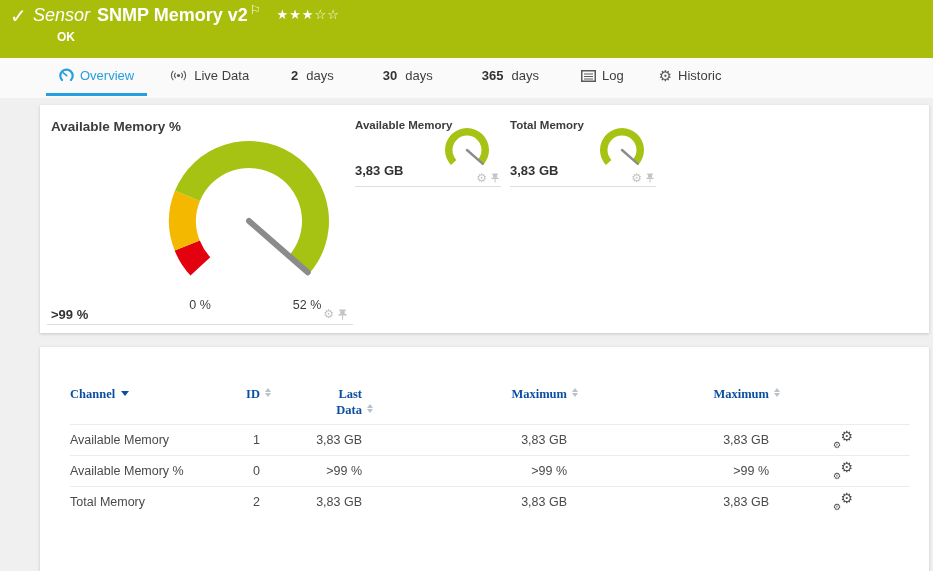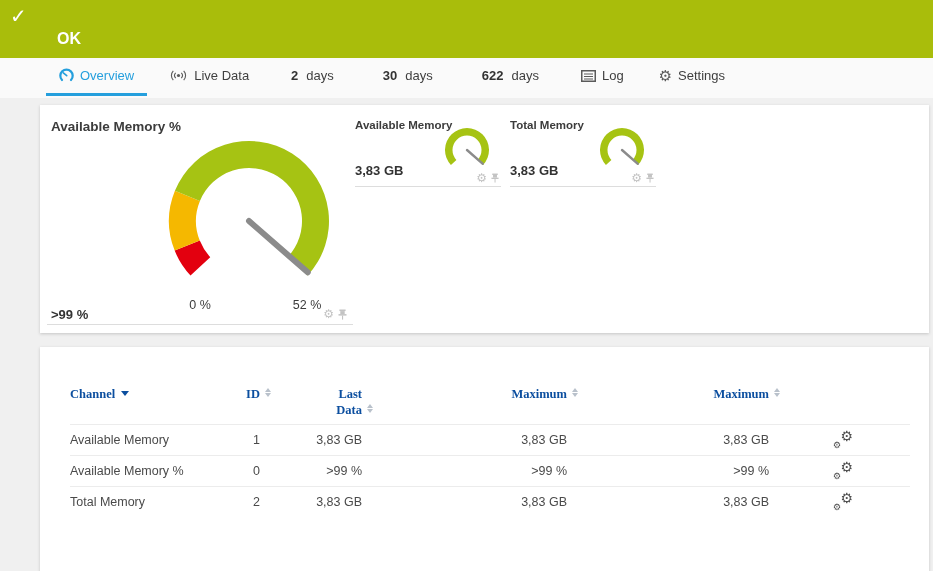--- a/index.html
+++ b/index.html
@@ -12,21 +12,21 @@
   .topbar {
     position:absolute; left:0; top:0; width:933px; height:58px;
     background:var(--c-header,#a9bd0b); color:#fff;
   }
   .check-icon { position:absolute; left:10px; top:4px; font-size:20px; font-weight:bold; }
   .title-line { position:absolute; left:33px; top:5px; white-space:nowrap; }
   .kind { font-style:italic; font-size:18px; margin-right:7px; }
   .sensor-name { font-size:18px; font-weight:bold; }
   .flag { font-size:12px; vertical-align:top; position:relative; top:-2px; margin-left:2px; cursor:pointer; }
   .stars { font-size:13px; letter-spacing:1px; margin-left:16px; vertical-align:2px; cursor:pointer; }
-  .status-ok { position:absolute; left:57px; top:30px; font-size:16px; font-weight:bold; }
+  .status-ok { position:absolute; left:57px; top:30px; font-size:12px; font-weight:bold; }
   
   .tabbar {
     position:absolute; left:0; top:58px; width:933px; height:40px;
     background:#fafafa; display:flex; align-items:stretch;
     padding-left:46px; gap:9px;
   }
   .tab {
     display:flex; align-items:center; gap:6px; padding:0 13px;
     font-size:13px; color:#3f3f3f; cursor:pointer; position:relative;
     border-bottom:3px solid transparent; margin-bottom:2px;
@@ -101,20 +101,23 @@
   .sorticon .dn { border-top:4px solid #b9c1cb; }
   .gear-duo { position:relative; display:inline-block; width:20px; height:18px; color:#4f4f4f; cursor:pointer; }
   .gear-duo .g1 { position:absolute; right:0; top:-2px; font-size:14px; }
   .gear-duo .g2 { position:absolute; left:0; bottom:-2px; font-size:9px; }
 </style>
 </head>
 <body>
 
 <header class="topbar">
   <span class="check-icon">✓</span>
+  <div class="title-line">
+    <span class="kind">Sensor</span><span class="sensor-name">SNMP Memory v2</span><span class="flag">⚐</span><span class="stars" id="stars">★★★☆☆</span>
+  </div>
   <div class="status-ok">OK</div>
 </header>
 
 <nav class="tabbar" id="tabbar">
     <div class="tab active">
       <span class="ticon">
         <svg width="15" height="15" viewBox="0 0 16 16">
           <path d="M3.2,12.8 A6.6,6.6 0 1 1 12.8,12.8" fill="none" stroke="currentColor" stroke-width="2.4" stroke-linecap="round"></path>
           <line x1="8.2" y1="8.2" x2="4.6" y2="5.2" stroke="currentColor" stroke-width="1.8" stroke-linecap="round"></line>
         </svg>
@@ -132,39 +135,39 @@
     </div>
     <div class="tab days">
       <span class="num">2</span>
       <span>days</span>
     </div>
     <div class="tab days">
       <span class="num">30</span>
       <span>days</span>
     </div>
     <div class="tab days">
-      <span class="num">622</span>
+      <span class="num">365</span>
       <span>days</span>
     </div>
     <div class="tab">
       <span class="ticon">
         <svg width="15" height="12" viewBox="0 0 15 12">
           <rect x="0.75" y="0.75" width="13.5" height="10.5" fill="none" stroke="currentColor" stroke-width="1.5"></rect>
           <line x1="3" y1="4" x2="12" y2="4" stroke="currentColor"></line>
           <line x1="3" y1="6.5" x2="12" y2="6.5" stroke="currentColor"></line>
           <line x1="3" y1="9" x2="12" y2="9" stroke="currentColor"></line>
         </svg>
       </span>
       <span>Log</span>
     </div>
     <div class="tab">
       <span class="ticon">
         <span class="gearchar">⚙</span>
       </span>
-      <span>Settings</span>
+      <span>Historic</span>
     </div>
   </nav>
 
 <section class="panel panel-gauges">
 
   <div class="widget-large">
     <div class="w-title">Available Memory %</div>
     <svg class="gauge-main-svg" id="gauge-main" width="170" height="152" viewBox="0 0 170 152">
         <path d="M26.491703870466353,136.55986880499987 A80,80 0 0 1 10.67972408284605,111.60568505537586 L35.76281720488551,101.6137663491865 A53,53 0 0 0 46.23825381418396,118.14591308331242 Z" fill="#e3000f"></path>
         <path d="M10.67972408284605,111.60568505537586 A80,80 0 0 1 10.914536411362533,51.81152397260385 L35.91838037252768,62.00013463185005 A53,53 0 0 0 35.76281720488551,101.6137663491865 Z" fill="#f5b800"></path>

